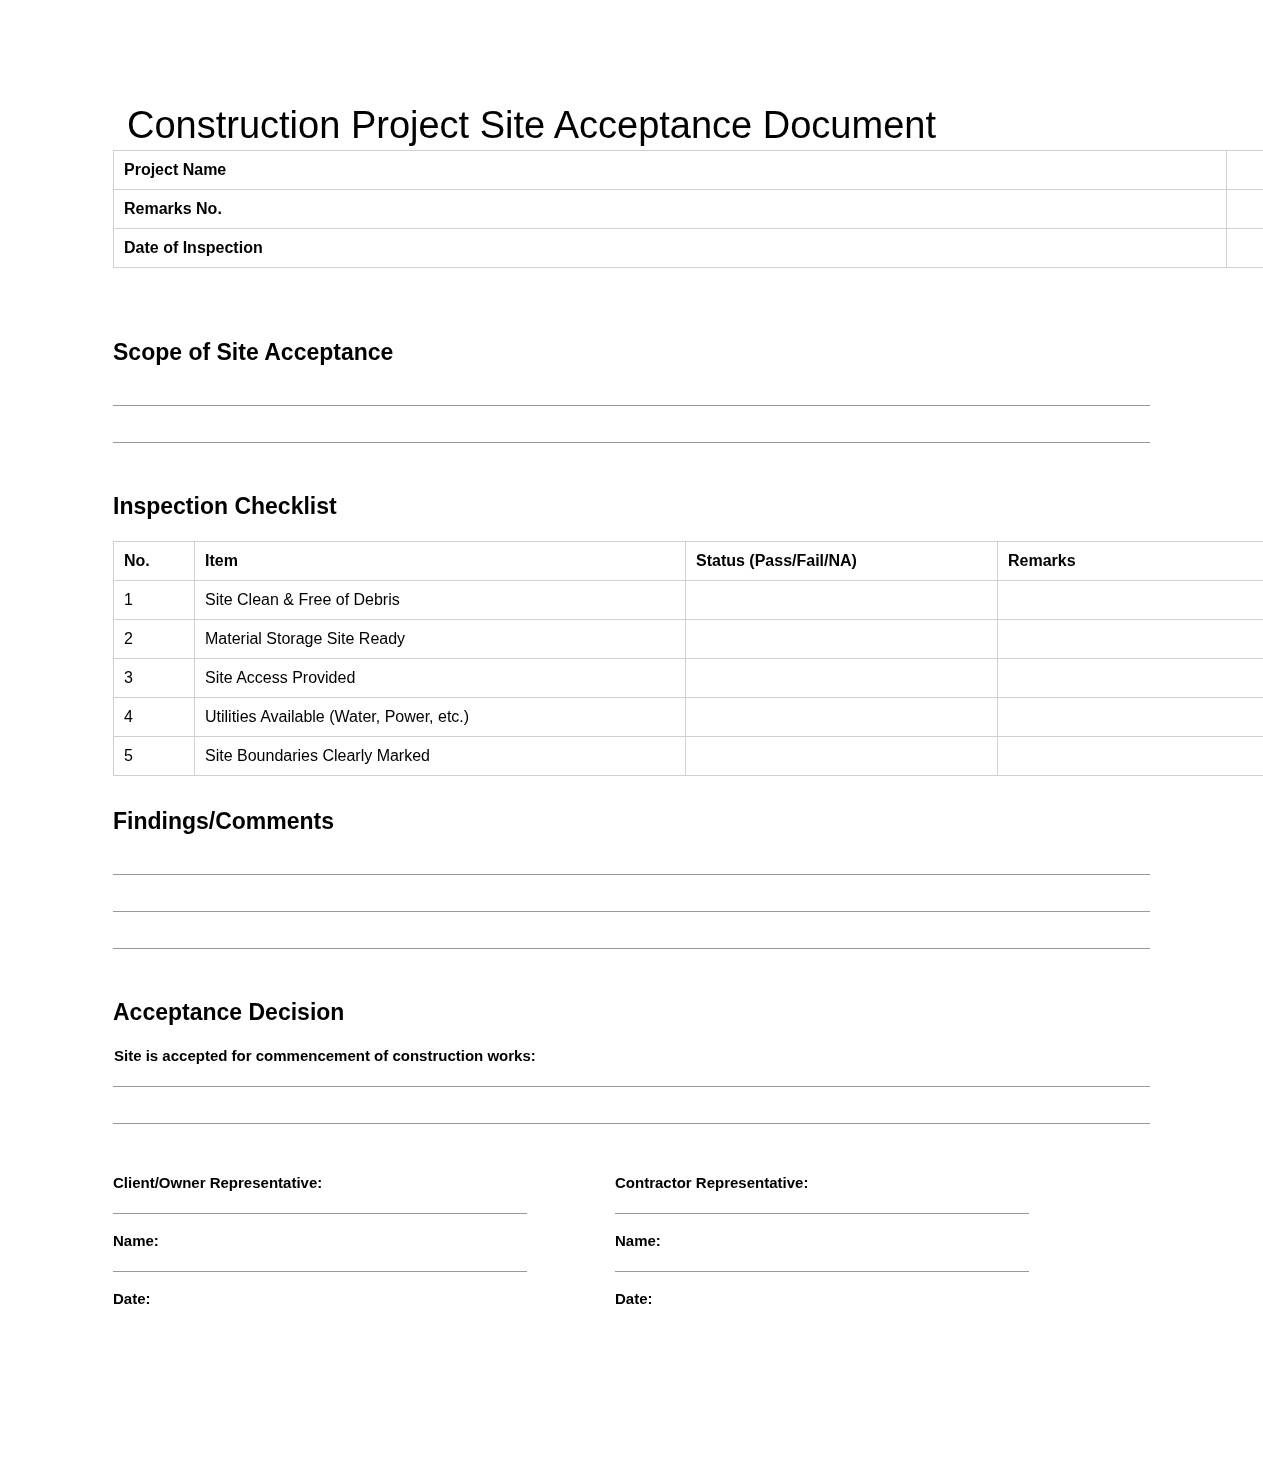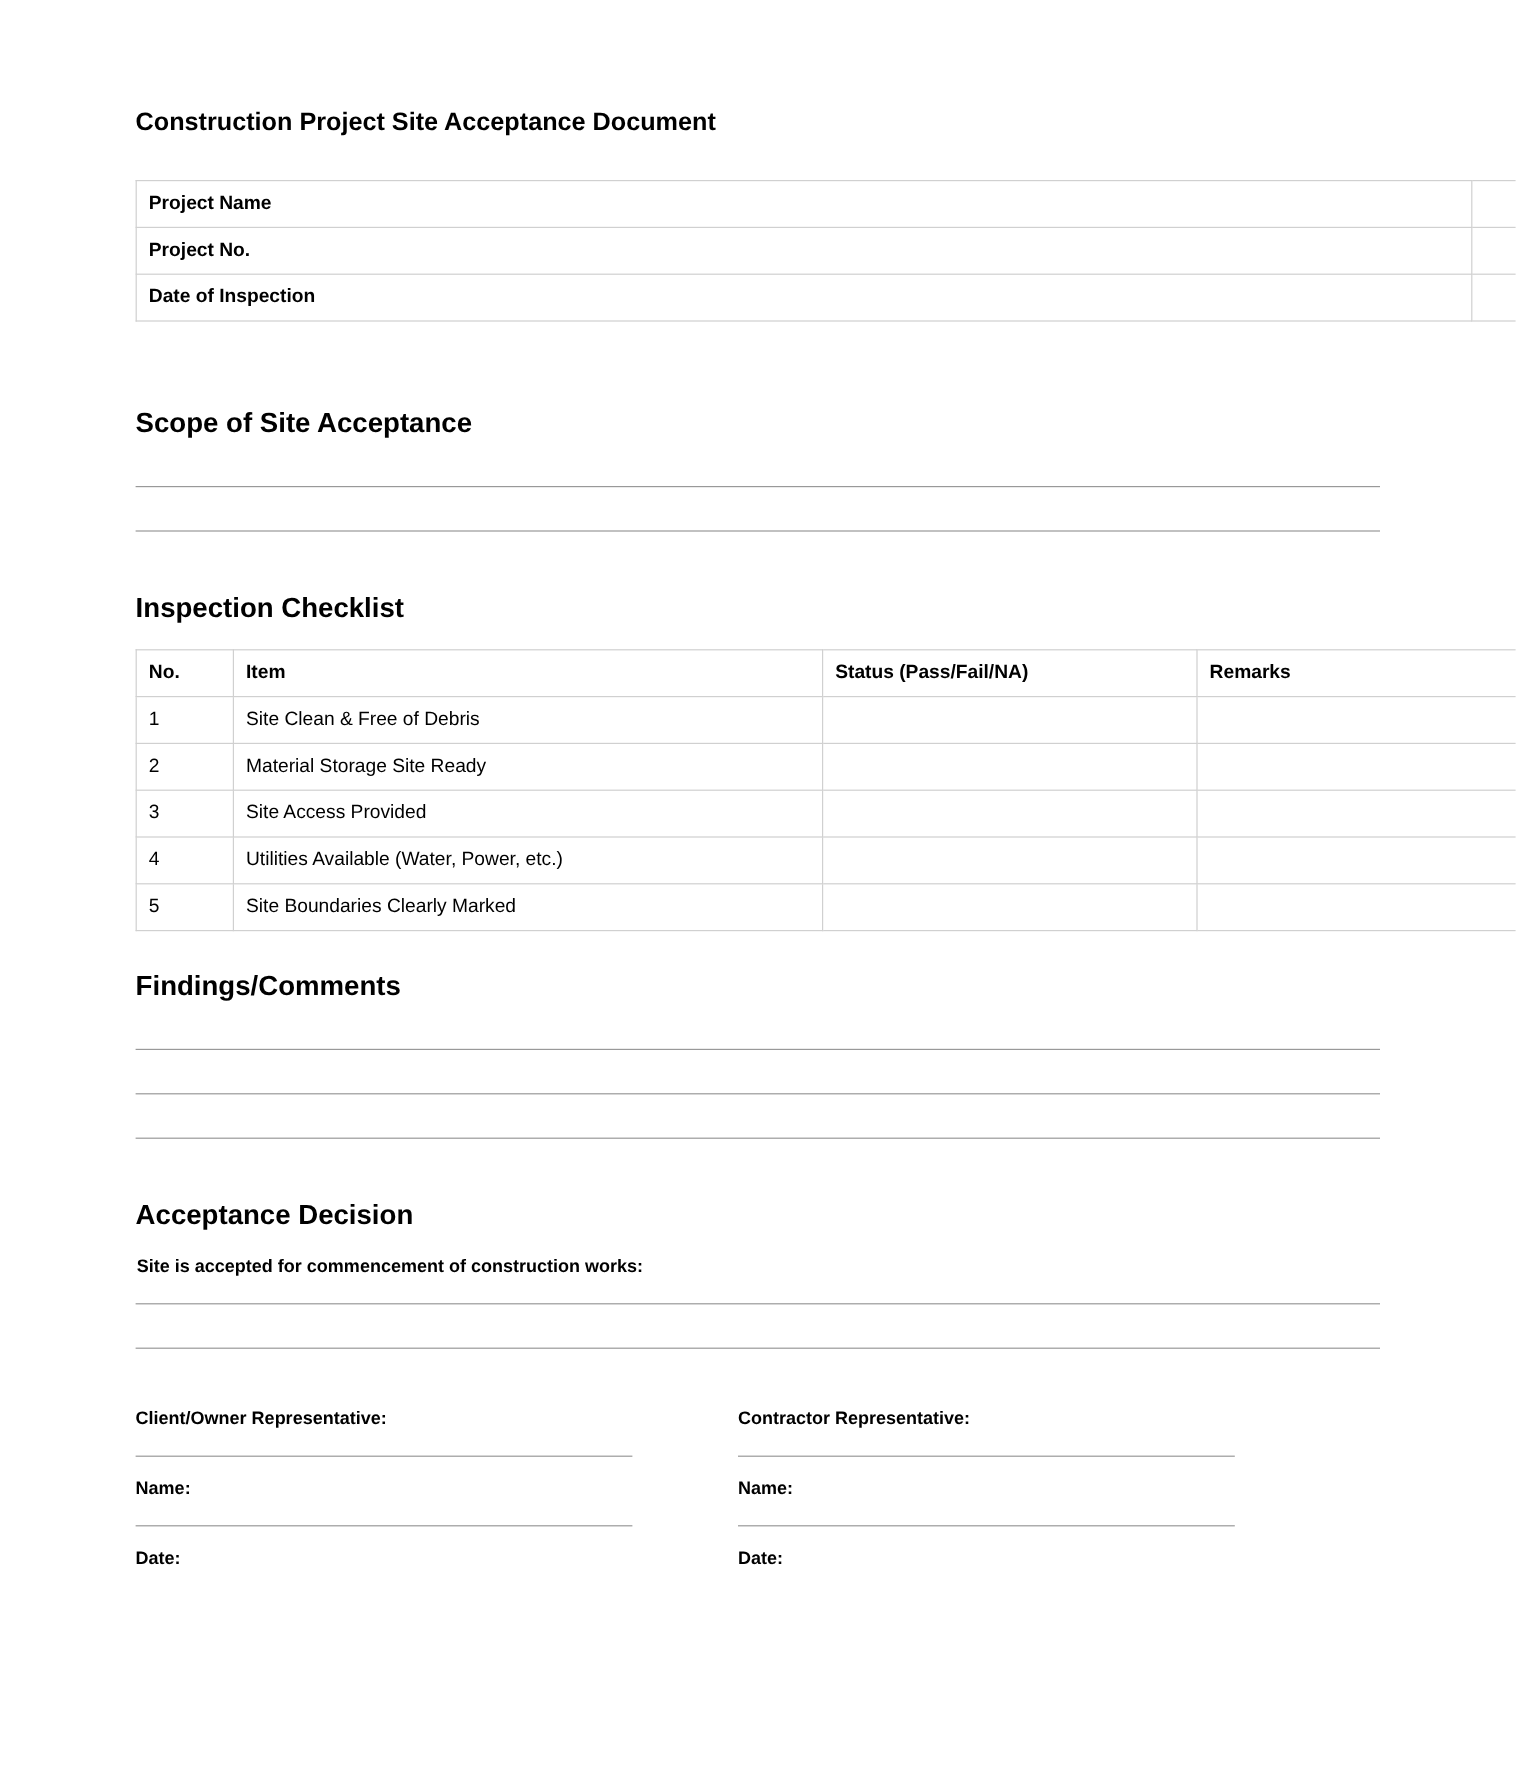--- a/index.html
+++ b/index.html
@@ -1,18 +1,18 @@
 <!DOCTYPE html>
 <html><head>
 <meta charset="utf-8">
 <style>
   html, body { margin:0; padding:0; background:#ffffff; }
   body { width:1263px; height:1472px; position:relative; font-family:"Liberation Sans", sans-serif; color:#000; overflow:hidden; }
   .page { position:absolute; left:113px; top:0; width:1037px; }
-  h1 { position:absolute; left:0; top:90px; margin:0; font-size:21px; font-weight:bold; white-space:nowrap; }
+  h1 { position:absolute; left:0; top:90px; margin:14px; font-size:38px; font-weight:normal; white-space:nowrap; }
   h2 { position:absolute; left:0; margin:0; font-size:23px; font-weight:bold; white-space:nowrap; }
   table { position:absolute; left:0; border-collapse:collapse; width:1235px; }
   td, th { border:1px solid #d0d0d0; height:38px; padding:0 10px; font-size:16px; text-align:left; vertical-align:middle; }
   th { font-weight:bold; }
   .info td.label { font-weight:bold; }
   .line { position:absolute; left:0; width:1037px; height:0; border-top:1px solid #999; }
   .lbl { position:absolute; font-size:15px; font-weight:bold; white-space:nowrap; }
   .sigline { position:absolute; width:414px; height:0; border-top:1px solid #999; }
   .clip { position:absolute; left:0; top:1290px; width:1037px; height:14px; overflow:hidden;text-align:center; }
 </style>
@@ -22,21 +22,21 @@
 <div class="page">
   <h1>Construction Project Site Acceptance Document</h1>
 
   <table class="info" style="top:150px;">
     <tbody>
         <tr>
       <td class="label">Project Name</td>
       <td style="width:100px;"></td>
     </tr>
     <tr>
-      <td class="label">Project No.</td>
+      <td class="label">Remarks No.</td>
       <td></td>
     </tr>
     <tr>
       <td class="label">Date of Inspection</td>
       <td></td>
     </tr>
   </tbody>
     </table>
 
   <h2 style="top:339px;">Scope of Site Acceptance</h2>

